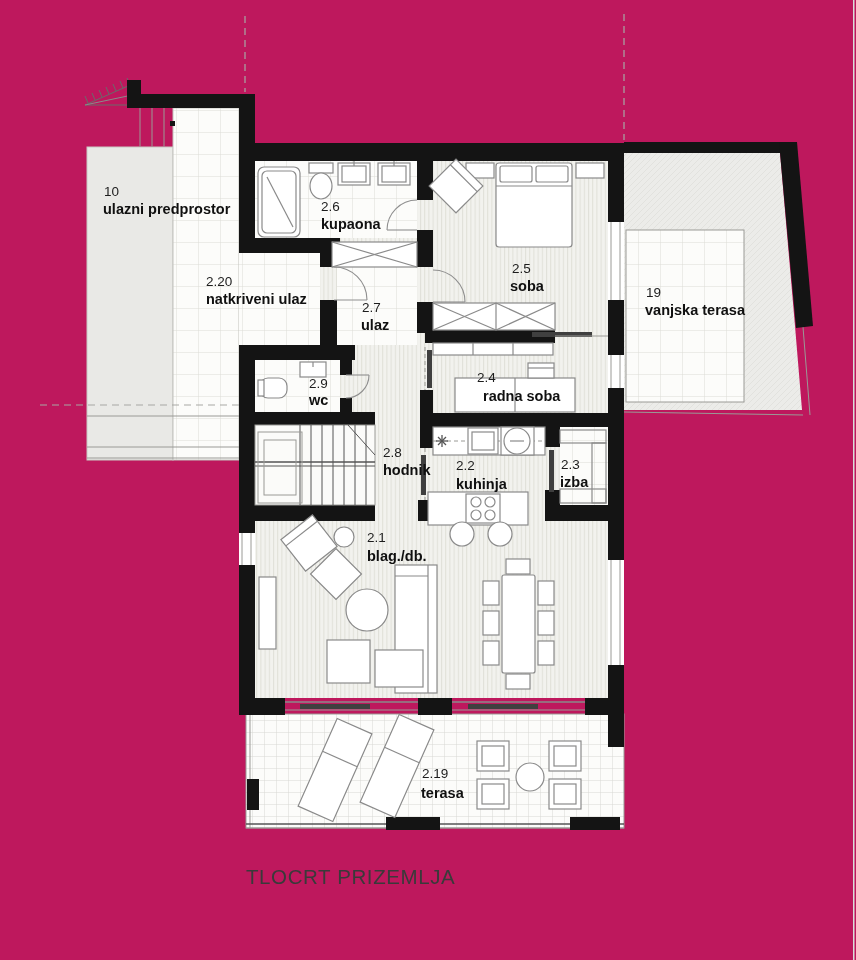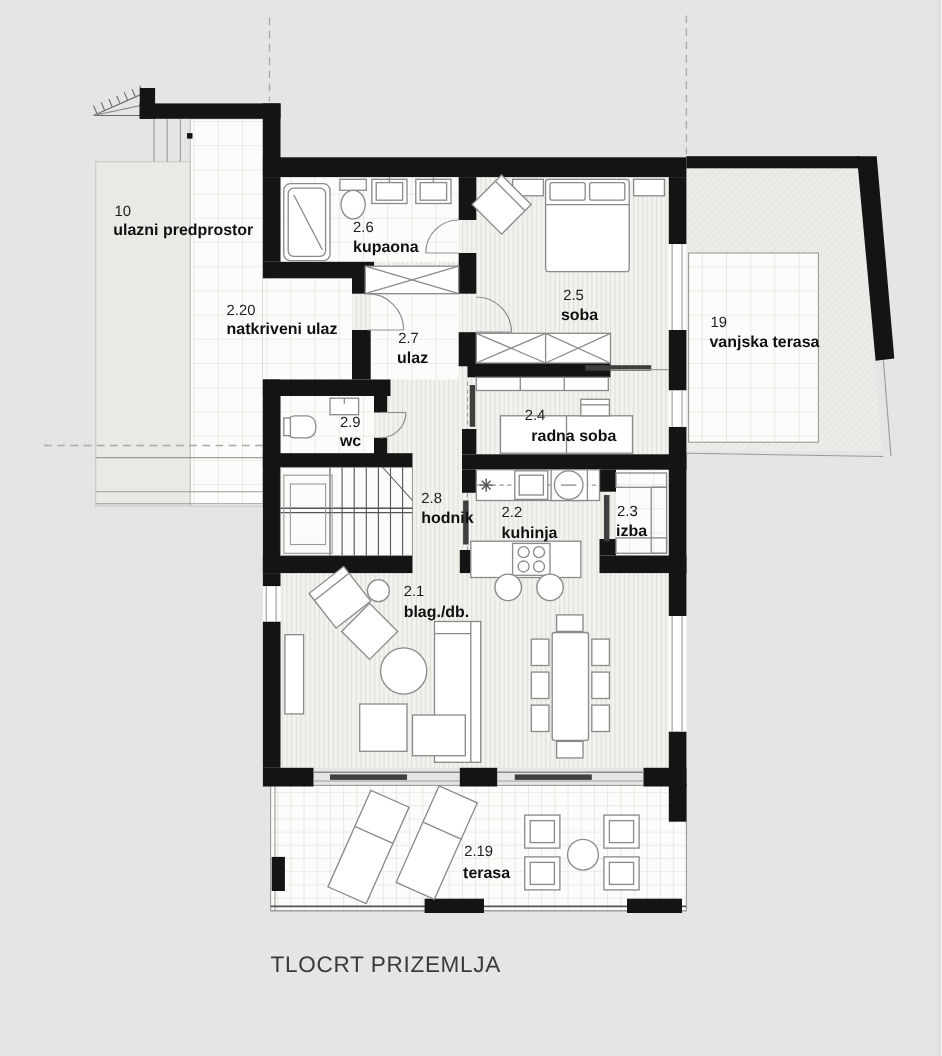--- a/index.html
+++ b/index.html
@@ -1,16 +1,16 @@
 <!DOCTYPE html>
 <html><head>
 <meta charset="utf-8">
 <style>
   html,body{margin:0;padding:0;background:#fff}
-  .canvas{position:relative;width:856px;height:960px;background:#e5e5e5;overflow:hidden;
+  .canvas{position:relative;width:856px;height:960px;background:#be185d;overflow:hidden;
           font-family:"Liberation Sans",sans-serif}
   svg{display:block}
   .wall{fill:#141414;stroke:none}
   .fur{fill:#ffffff;stroke:#8a8a8a;stroke-width:1.2}
   .furn{fill:none;stroke:#8a8a8a;stroke-width:1.2}
   .thin{fill:none;stroke:#9a9a96;stroke-width:1}
   .door{fill:none;stroke:#8f8f8f;stroke-width:1.1}
   .dash{fill:none;stroke:#a8a8a4;stroke-width:1.2;stroke-dasharray:7 5}
   .sdash{fill:none;stroke:#9a9a96;stroke-width:1;stroke-dasharray:4 3}
   .leaf{fill:#3f3f3f}

